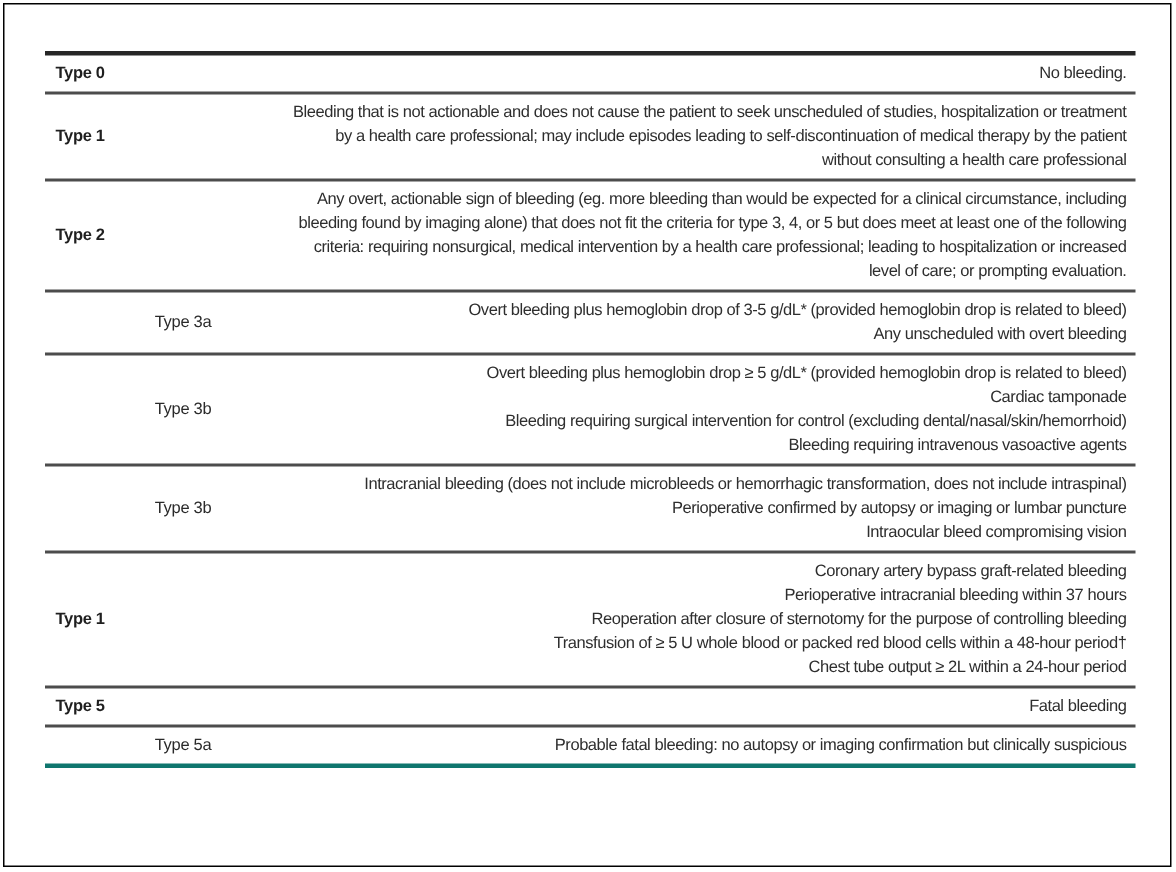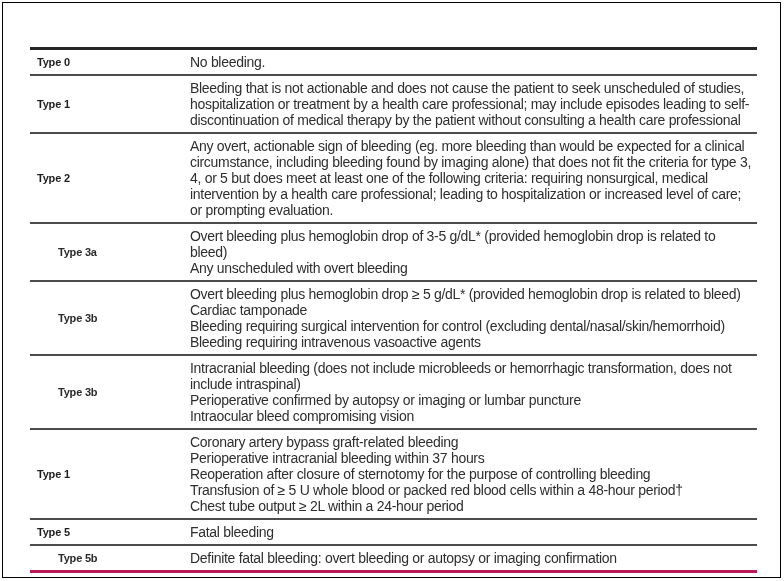--- a/index.html
+++ b/index.html
@@ -27,22 +27,21 @@
   .table-wrap {
     position: absolute;
     left: 30px;
     top: 34px;
     width: 727px;
   }
   table.barc {
     border-collapse: collapse;
     width: 100%;
     border-top: 3px solid #262626;
-    border-bottom: 3px solid #be185d;
-    margin-top: 13px;
+    border-bottom: 3px solid #0f766e;
   }
   table.barc tr {
     border-bottom: 2px solid #4c4c4c;
   }
   table.barc tr:last-child {
     border-bottom: none;
   }
   td {
     padding: 0;
     vertical-align: middle;
@@ -52,29 +51,31 @@
     font-size: 11px;
     letter-spacing: -0.2px;
     white-space: nowrap;
     padding: 4px 4px 4px 7px;
   }
   td.label.major {
     font-weight: bold;
     color: #1f1f1f;
   }
   td.label.sub {
-    font-weight: bold;
+    font-weight: normal;
     padding-left: 28px;
+    text-align: center;
   }
   td.content {
-    font-size: 14px;
+    font-size: 11px;
     letter-spacing: -0.3px;
     line-height: 16px;
     padding: 4px 6px 4px 0;
     color: #2e2e2e;
+    text-align: right;
   }
   td.content .line {
     min-height: 16px;
   }
 </style>
 </head>
 <body>
 
 <div class="figure-frame"></div>
 
@@ -133,20 +134,20 @@
             <div class="line">Chest tube output ≥ 2L within a 24-hour period</div>
           </td>
         </tr>
         <tr>
           <td class="label major">Type 5</td>
           <td class="content">
             <div class="line">Fatal bleeding</div>
           </td>
         </tr>
         <tr>
-          <td class="label sub">Type 5b</td>
+          <td class="label sub">Type 5a</td>
           <td class="content">
-            <div class="line">Definite fatal bleeding: overt bleeding or autopsy or imaging confirmation</div>
+            <div class="line">Probable fatal bleeding: no autopsy or imaging confirmation but clinically suspicious</div>
           </td>
         </tr>
       </tbody>
   </table>
 </div>
 
 </body></html>

